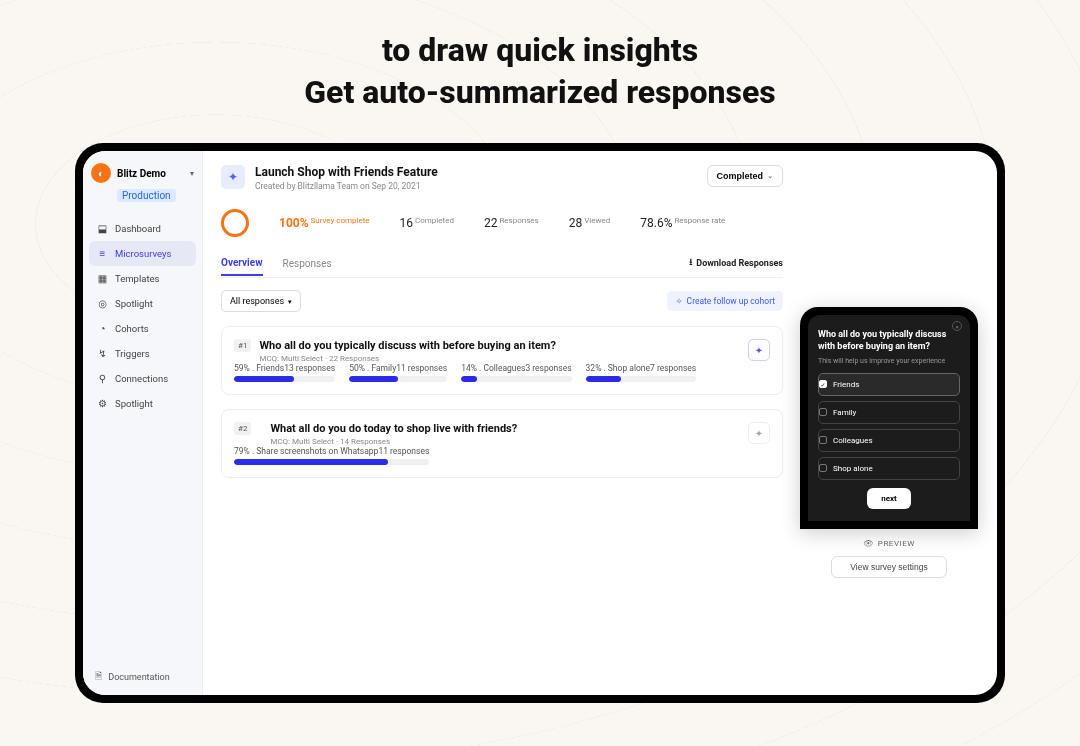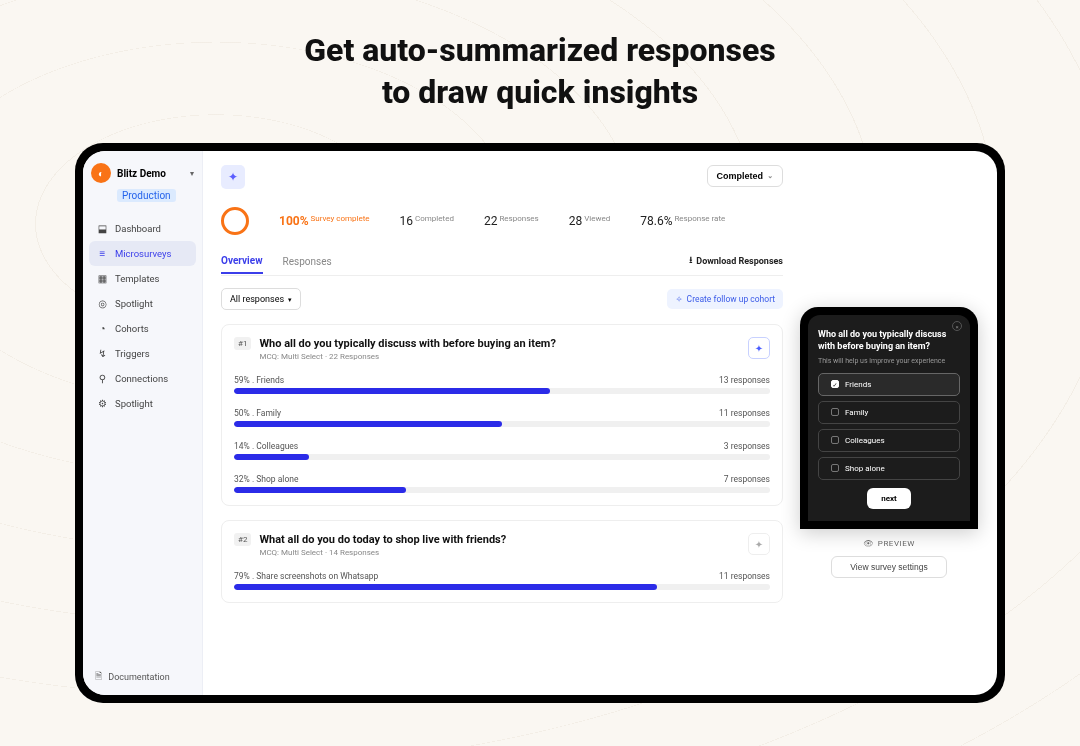--- a/index.html
+++ b/index.html
@@ -146,21 +146,21 @@
     .filter-row { display:flex; margin-top: 12px; align-items:center; gap:10px;}
     .select-box { border:1px solid #ddd; border-radius:5px; padding:5px 8px; font-size:9px; display:flex; gap:4px; align-items:flex-end; background:#fff;}
     .cohort-btn { margin-left:auto; background:#eef3ff; color:#3b5be8; border-radius:5px; padding:5px 8px; font-size:8.5px; display:flex; gap:4px; align-items:center;}
     .q-card { border:1px solid #eee; border-radius:8px; padding:12px; margin-top:14px; }
     .q-head { display:flex; gap:8px; align-items:flex-start;}
     .q-num { background:#f1f1f1; border-radius:3px; padding:2px 4px; font-size:8px; color:#555;}
     .q-title { font-size:11px; font-weight:700; color:#111;}
     .q-sub { font-size:8px; color:#888; margin-top:2px;}
     .pin-btn { margin-left:auto; border:1px solid #c8d1ff; border-radius:5px; width:22px; height:22px; display:flex;align-items:center;justify-content:center; color:#4b5eff; font-size:10px;}
     .pin-btn.muted { border-color:#eee; color:#aaa;}
-    .bars { margin-top: 14px; display:flex; flex-direction:column; gap:14px;}
+    .bars { display:flex; flex-direction:row; gap:14px;}
     .bar-row { }
     .bar-labels { display:flex; justify-content:space-between; font-size:8.5px; color:#555; margin-bottom:3px;}
     .bar-track { height:6px; background:#f0f0f0; border-radius:3px; overflow:hidden;}
     .bar-fill { height:100%; background:#2b2be8; border-radius:3px;}
     .preview-col { width: 180px; display:flex; flex-direction:column; align-items:center; margin-top:142px;}
     .phone {
       width: 178px;
       background: #000;
       border-radius: 18px 18px 0 0;
       padding: 8px;
@@ -169,36 +169,36 @@
     .phone-inner {
       background: #1c1c1c;
       border-radius: 12px 12px 0 0;
       padding: 14px 10px 12px;
       color:#fff;
       position:relative;
     }
     .phone-close { position:absolute; top:6px; right:8px; width:10px; height:10px; border:1px solid #555; border-radius:50%; font-size:6px; display:flex;align-items:center;justify-content:center;color:#888;}
     .phone-q { font-size:9px; font-weight:700; line-height:1.3;}
     .phone-hint { font-size:7px; color:#999; margin-top:4px; margin-bottom:8px;}
-    .opt { border:1px solid #444; border-radius:5px; padding:6px 12px; font-size:8px; margin-bottom:5px; display:flex; gap:6px; align-items:center;}
+    .opt { border:1px solid #444; border-radius:5px; padding:6px 0; font-size:8px; margin-bottom:5px; display:flex; gap:6px; align-items:center;}
     .opt.sel { background:#2a2a2a; border-color:#666;}
     .opt-check { width:8px; height:8px; border:1px solid #777; border-radius:2px; display:inline-flex;align-items:center;justify-content:center; font-size:6px;}
     .opt.sel .opt-check { background:#fff; color:#000; border-color:#fff;}
     .next-btn { background:#fff; color:#000; border-radius:6px; padding:6px 14px; font-size:8px; font-weight:700; display:block; margin: 8px auto 0; width:fit-content;}
     .preview-label { font-size:8px; color:#666; margin-top:10px; letter-spacing:0.5px; display:flex;gap:4px;align-items:center;}
     .settings-btn { border:1px solid #ddd; border-radius:6px; padding:5px 18px; font-size:8.5px; color:#444; margin-top:8px; background:#fff;}
   </style>
 </head>
 <body>
 
 <div class="bg-pattern"></div>
 
 <div class="hero-title">
+  <div>to draw quick insights</div>
   <div>Get auto-summarized responses</div>
-  <div>to draw quick insights</div>
 </div>
 
 <div class="frame">
   <div class="screen">
     <aside class="sidebar">
       <div class="workspace">
         <span class="ws-logo">◐</span>
         <span class="ws-name">Blitz Demo</span>
         <span class="ws-caret">▾</span>
       </div>
@@ -240,20 +240,24 @@
       <div class="doc-link">
           <span>🗎</span>
           <span>Documentation</span>
         </div>
     </aside>
 
     <main class="main">
       <div class="content">
         <div class="header-row">
           <div class="survey-icon">✦</div>
+          <div>
+            <div class="survey-title">Launch Shop with Friends Feature</div>
+            <div class="survey-meta">Created by Blitzllama Team on Sep 20, 2021</div>
+          </div>
           <button class="status-btn">
             <span>Completed</span>
             <span style="font-size:7px;color:#888;">⌄</span>
           </button>
         </div>
 
         <div class="stats-row">
           <div class="ring"></div>
           <div class="stat">
             <span class="stat-big">100%</span>
@@ -344,21 +348,21 @@
                 <div class="bar-track">
                   <div class="bar-fill" style="width:32%"></div>
                 </div>
               </div>
             </div>
         </div>
 
         <div class="q-card">
           <div class="q-head">
             <span class="q-num">#2</span>
-            <div style="flex:1;">
+            <div style="flex:1;margin-left:11px;">
               <div class="q-title">What all do you do today to shop live with friends?</div>
               <div class="q-sub">MCQ: Multi Select · 14 Responses</div>
             </div>
             <div class="pin-btn muted">
                 <span>✦</span>
               </div>
           </div>
           <div class="bars" id="q2bars">
               <div class="bar-row">
                 <div class="bar-labels">

